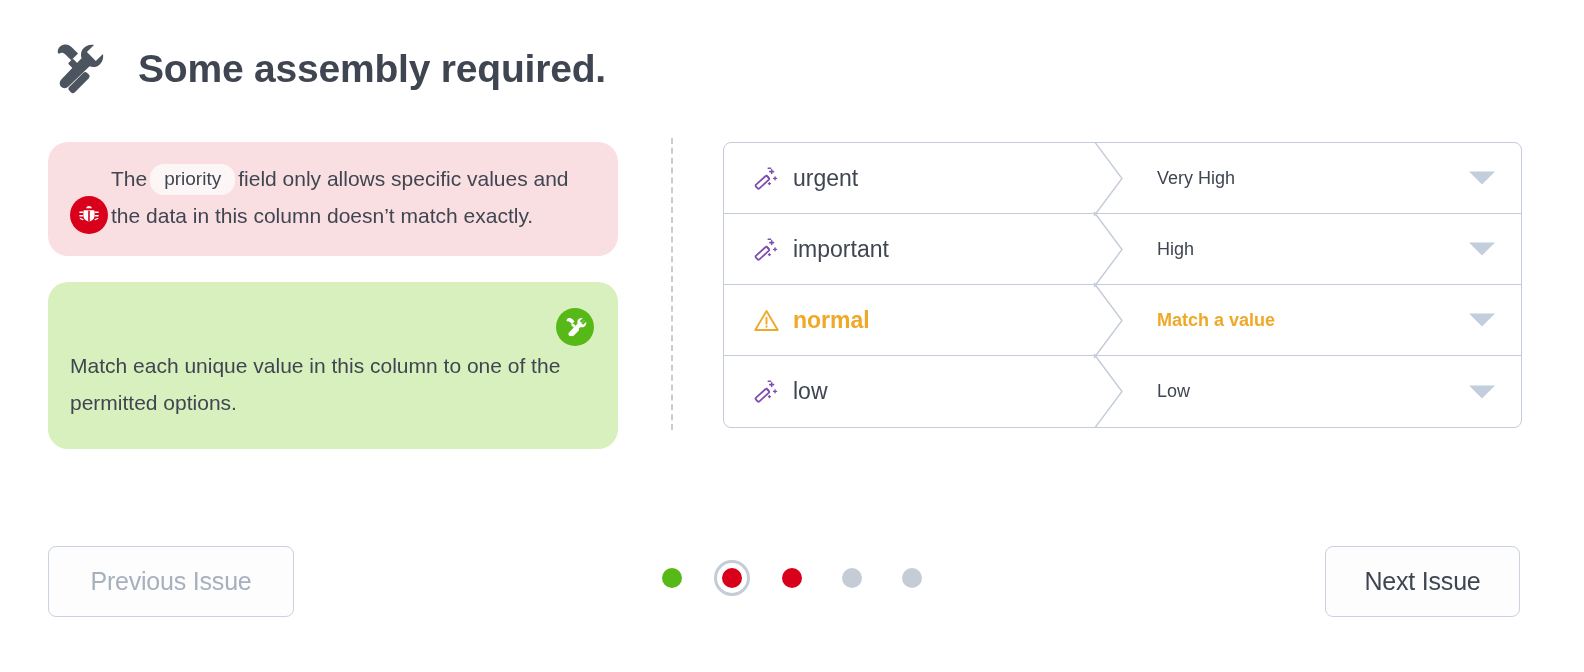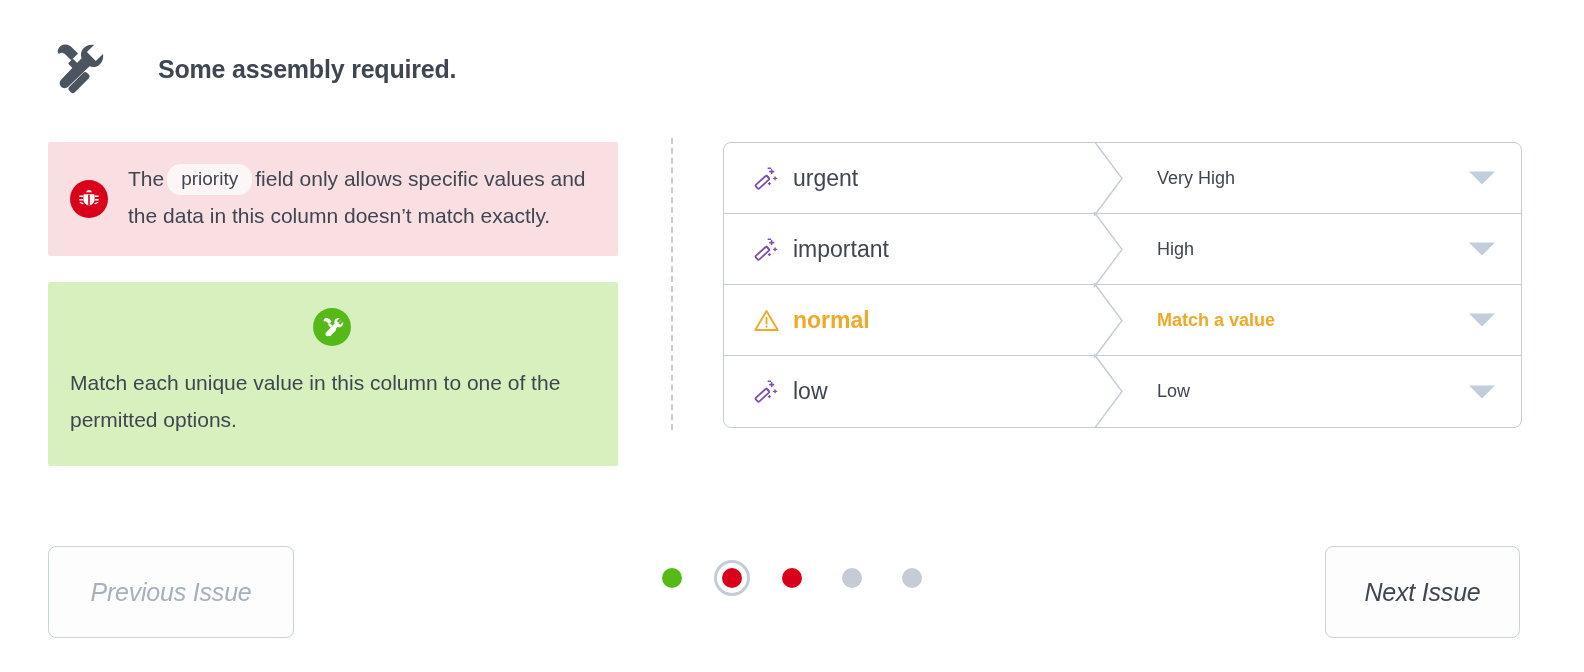--- a/index.html
+++ b/index.html
@@ -18,41 +18,40 @@
   .header {
     position: absolute;
     left: 48px;
     top: 38px;
     display: flex;
     align-items: center;
     gap: 28px;
   }
   .header-icon { width: 62px; height: 62px; display: block; }
   .header-title {
-    font-size: 25px;
+    font-size: 39px;
     font-weight: bold;
     color: #3f4651;
     letter-spacing: -0.2px;
     white-space: nowrap;
-    margin-left: 20px;
   }
 
   
   .left-col {
     position: absolute;
     left: 48px;
     top: 142px;
     width: 570px;
   }
 
   .alert {
-    border-radius: 2px;
-    display: flex;
-    align-items: center;
-    gap: 20px;
+    border-radius: 20px;
+    display: flex;
+    align-items: flex-end;
+    gap: 3px;
     padding: 22px 24px 22px 22px;
   }
   .alert.error   { background: #fadfe2; }
   .alert.hint    { background: #d8f0bd; margin-top: 26px; padding-top: 26px; padding-bottom: 28px; flex-direction: column;}
 
   .alert-badge {
     flex: 0 0 auto;
     width: 38px; height: 38px;
     border-radius: 50%;
     display: flex; align-items: center; justify-content: center;
@@ -158,30 +157,29 @@
     width: 32px;
     height: 73px;
     pointer-events: none;
     overflow: visible;
   }
 
   
   .btn {
     position: absolute;
     top: 546px;
-    height: 92px;
+    height: 71px;
     border-radius: 8px;
     border: 1px solid #c9d2de;
     background: #fdfdfe;
     display: flex;
     align-items: center;
     justify-content: center;
     font-size: 25px;
     letter-spacing: -0.2px;
-    font-style: italic;
   }
   .btn-prev { left: 48px;  width: 246px; color: #a7b0bd; }
   .btn-next { left: 1325px; width: 195px; color: #3f4651; }
 
   .dots {
     position: absolute;
     left: 0; right: 0;
     top: 560px;
     display: flex;
     justify-content: center;

